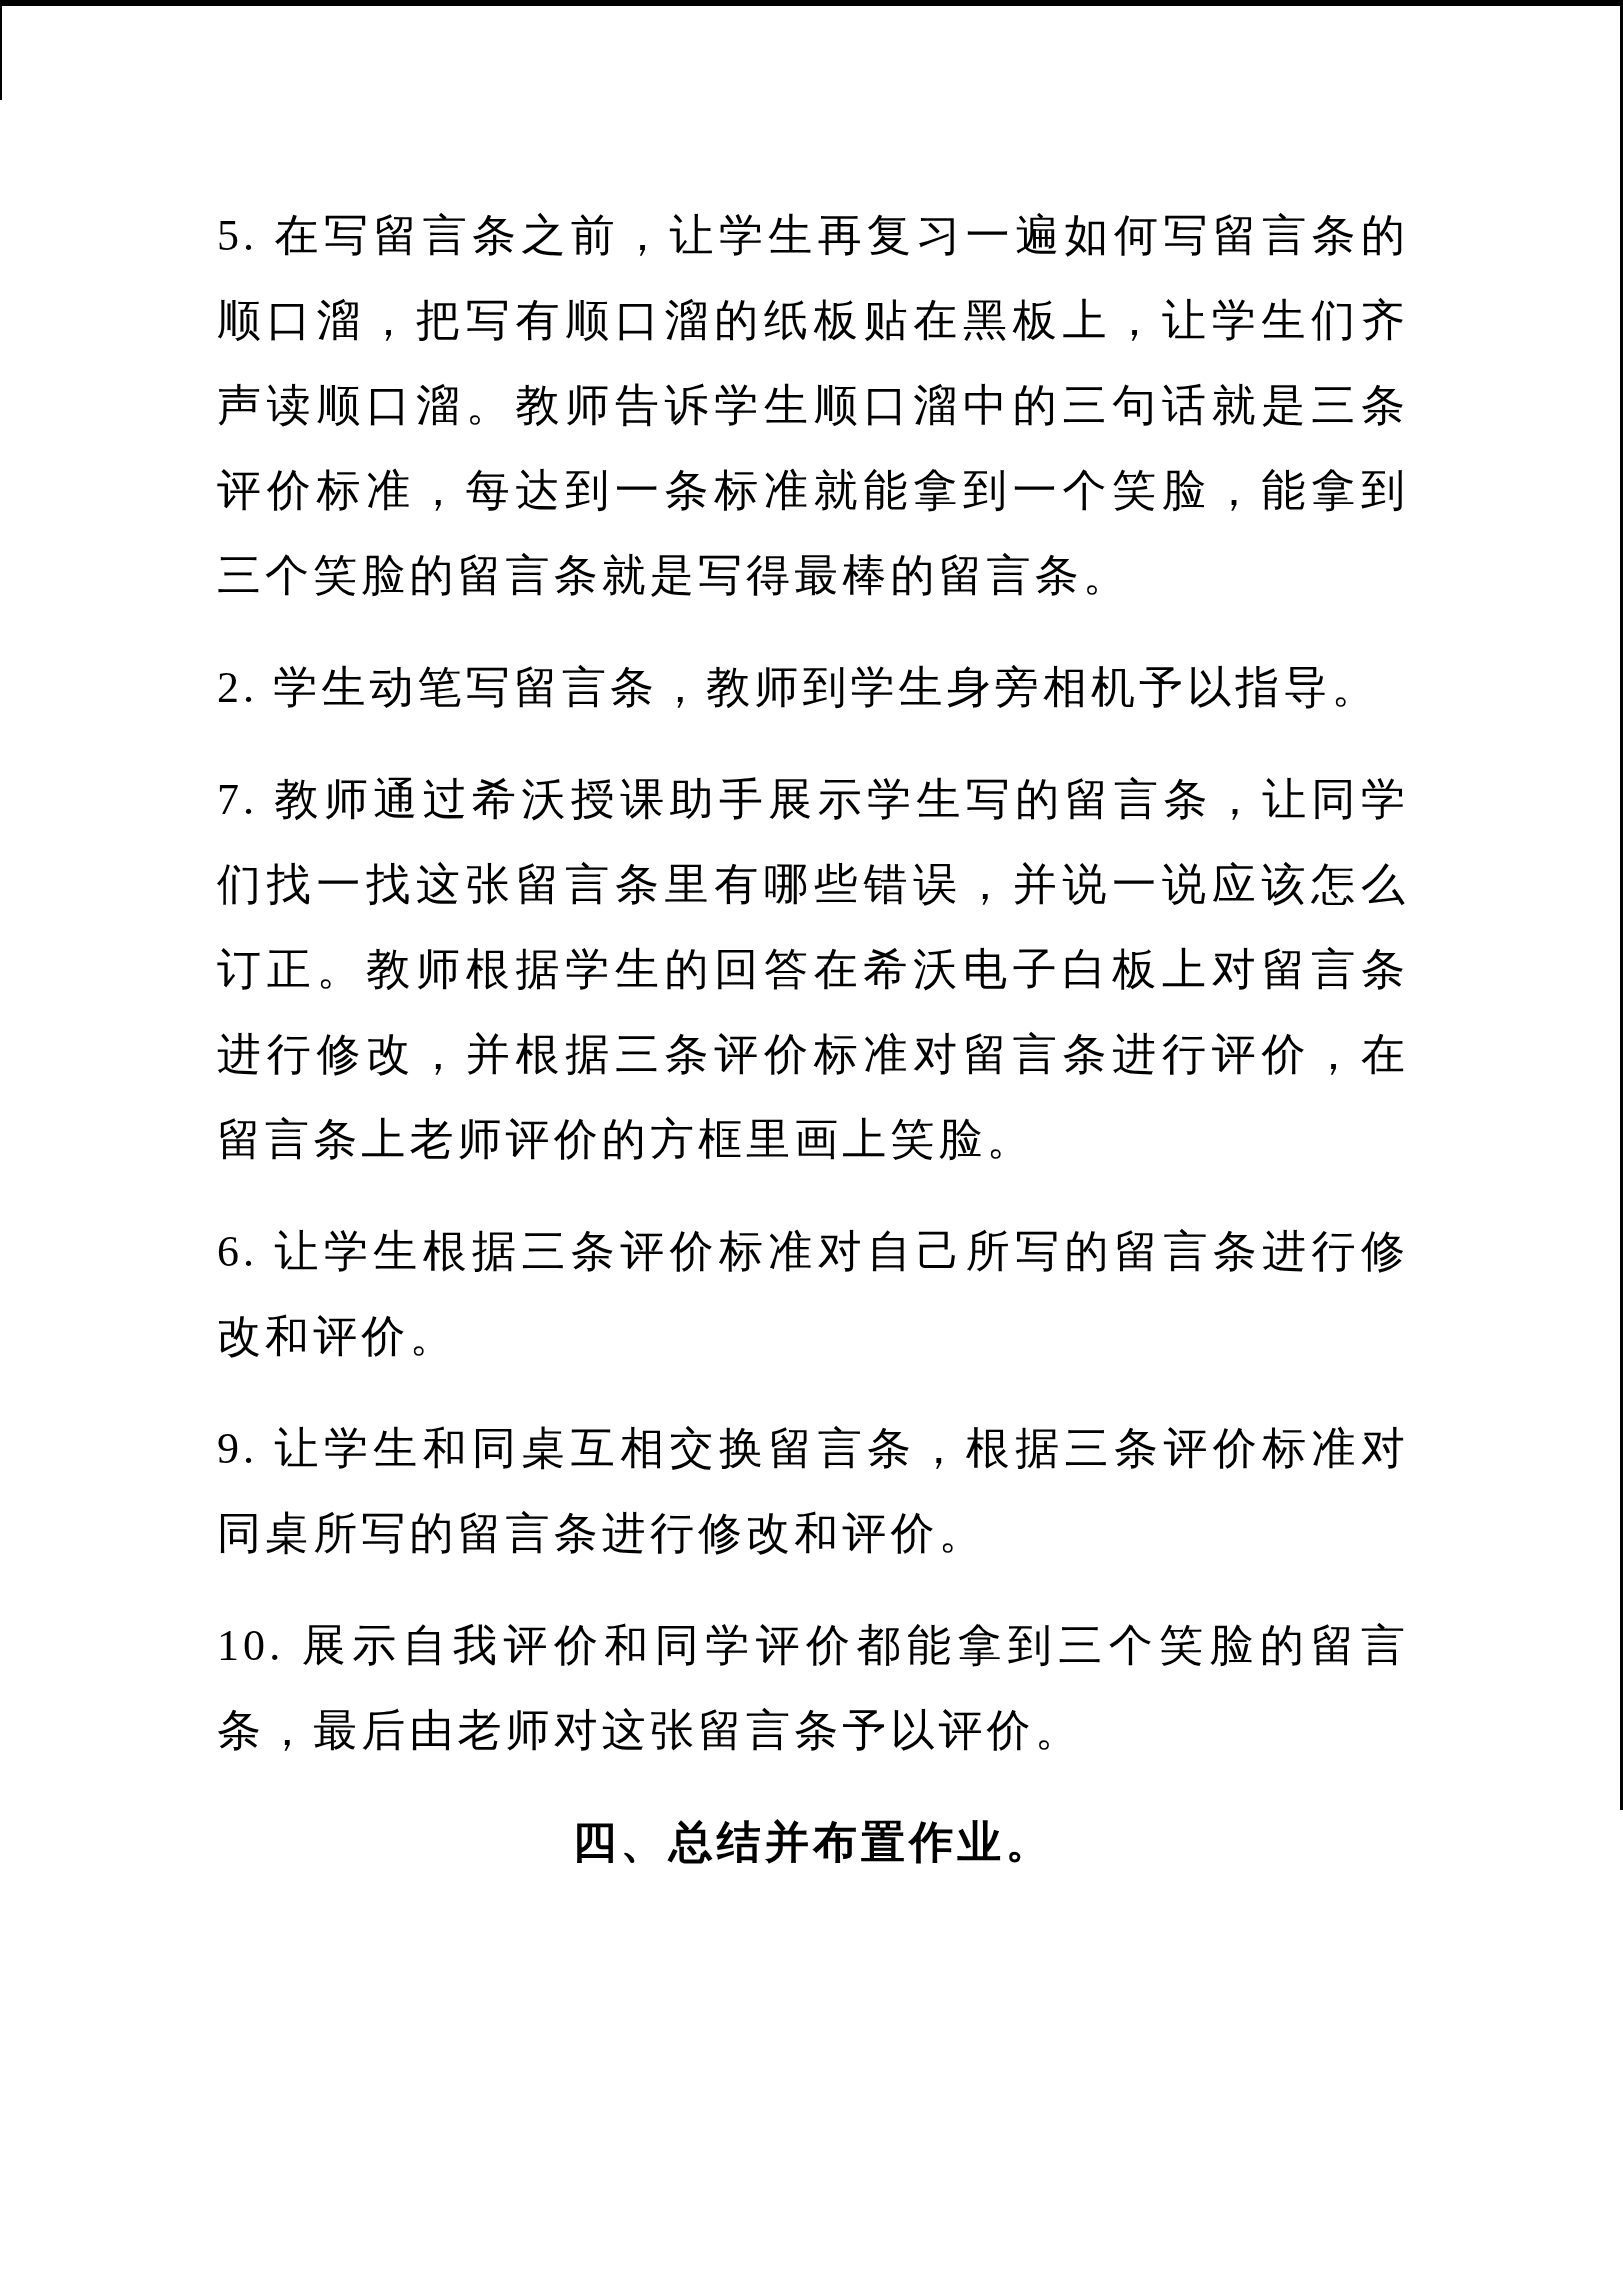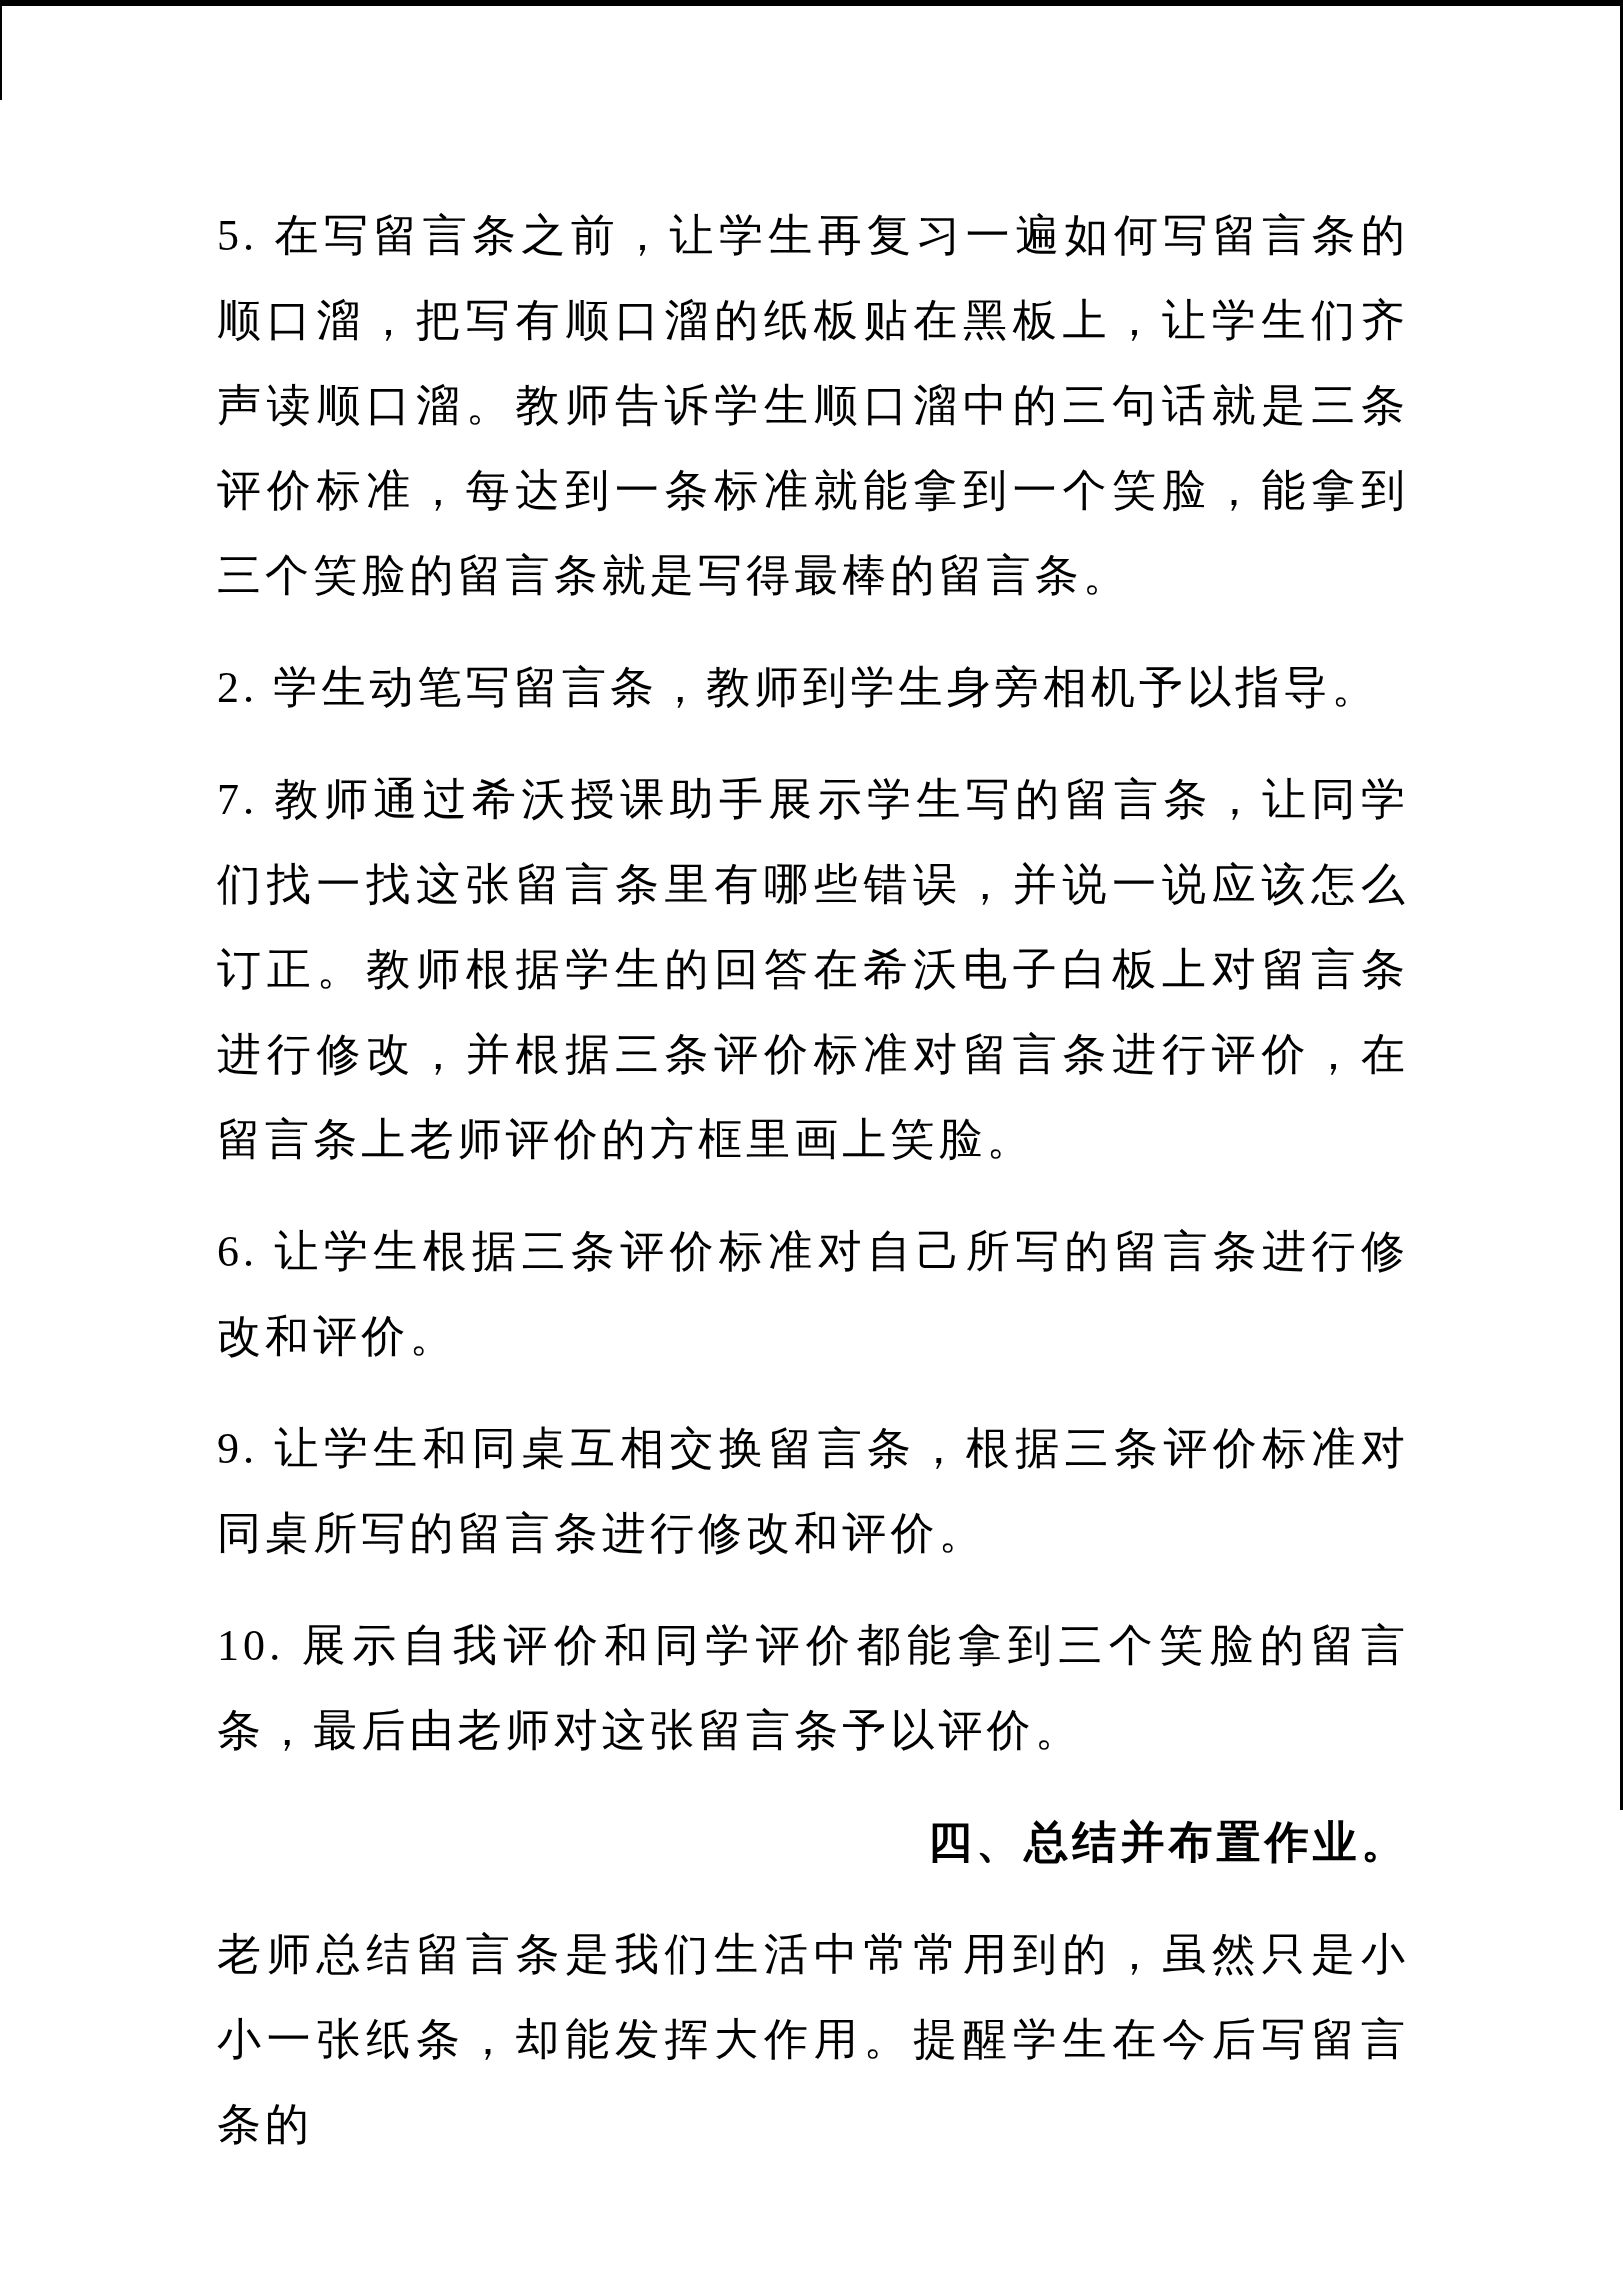--- a/index.html
+++ b/index.html
@@ -45,21 +45,21 @@
     margin: 0 0 27px 0;
     font-size: 44px;
     line-height: 85px;
     letter-spacing: 4.1px;
     text-align: justify;
     text-justify: inter-ideograph;
     word-break: break-all;
   }
   .content p.heading {
     font-weight: bold;
-    text-align: right;
+    text-align: center;
   }
 </style>
 </head>
 <body>
 
 <div class="page">
   <div class="scan-top"></div>
   <div class="scan-right"></div>
   <div class="scan-left"></div>
 
@@ -71,16 +71,15 @@
     <p class="body-text">7. 教师通过希沃授课助手展示学生写的留言条，让同学们找一找这张留言条里有哪些错误，并说一说应该怎么订正。教师根据学生的回答在希沃电子白板上对留言条进行修改，并根据三条评价标准对留言条进行评价，在留言条上老师评价的方框里画上笑脸。</p>
 
     <p class="body-text">6. 让学生根据三条评价标准对自己所写的留言条进行修改和评价。</p>
 
     <p class="body-text">9. 让学生和同桌互相交换留言条，根据三条评价标准对同桌所写的留言条进行修改和评价。</p>
 
     <p class="body-text">10. 展示自我评价和同学评价都能拿到三个笑脸的留言条，最后由老师对这张留言条予以评价。</p>
 
     <p class="heading">四、总结并布置作业。</p>
 
-    <p class="body-text">老师总结留言条是我们生活中常常用到的，虽然只是小小一张纸条，却能发挥大作用。提醒学生在今后写留言条的</p>
   </main>
 </div>
 
 
 </body></html>

